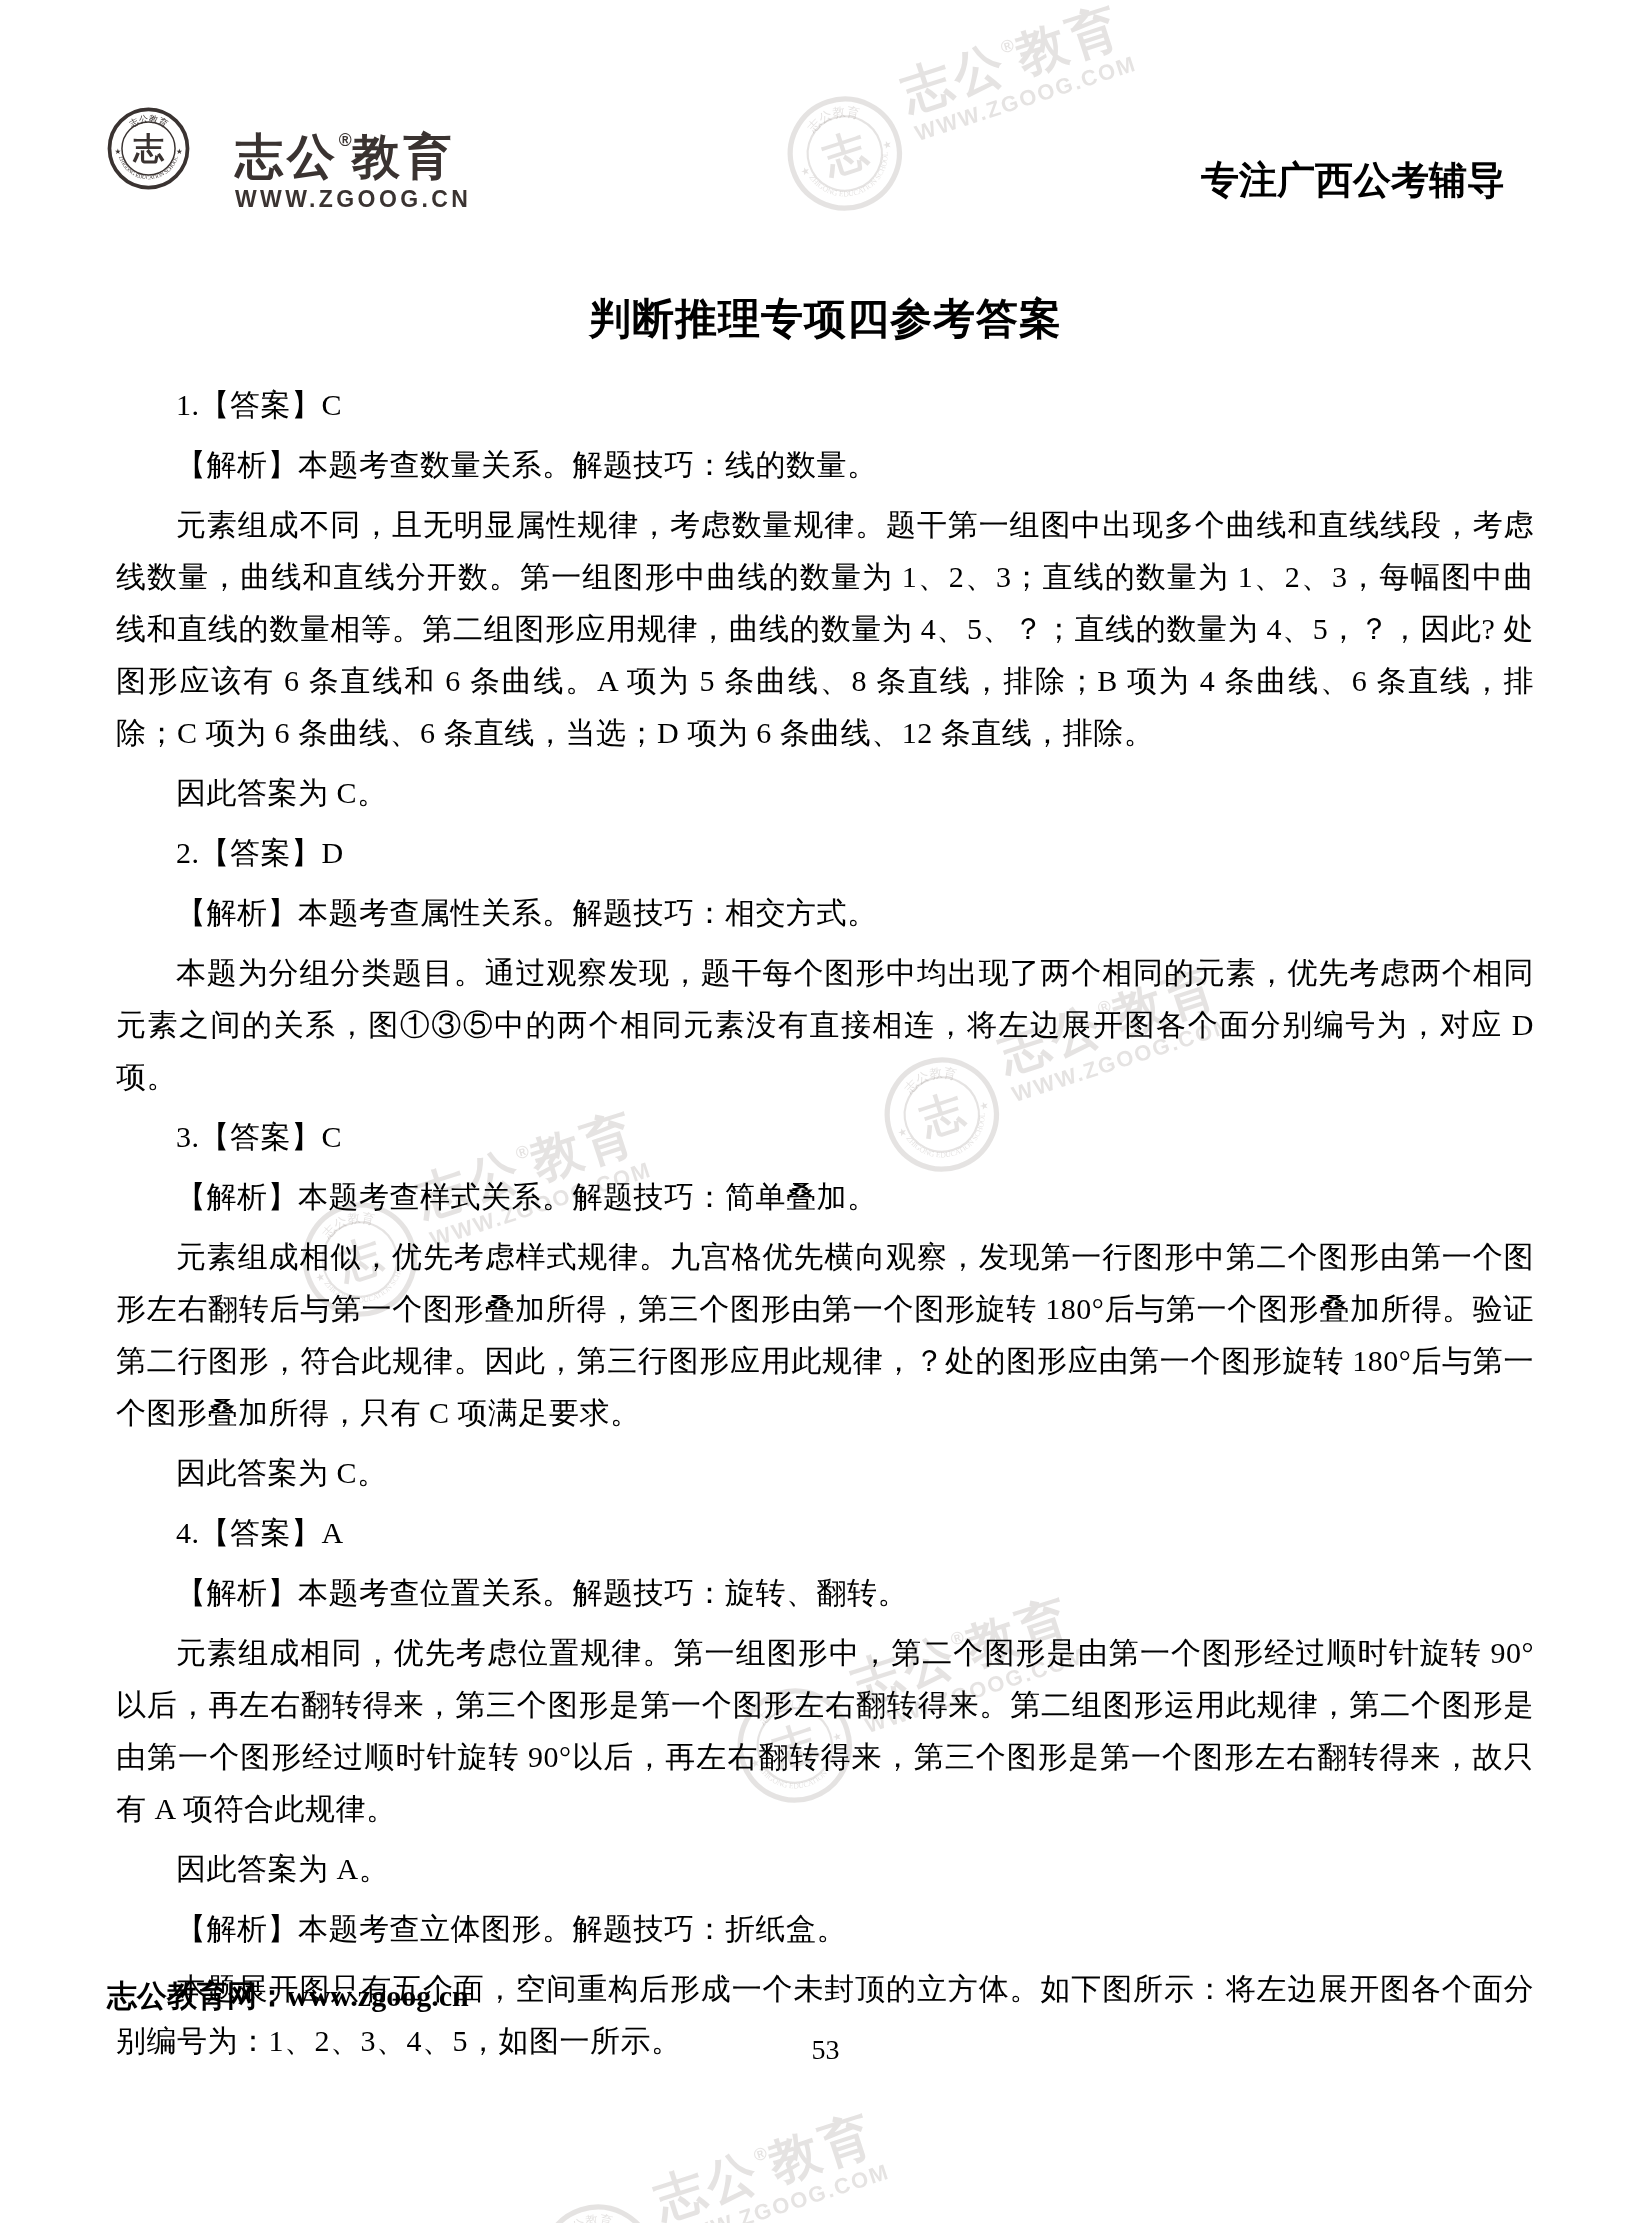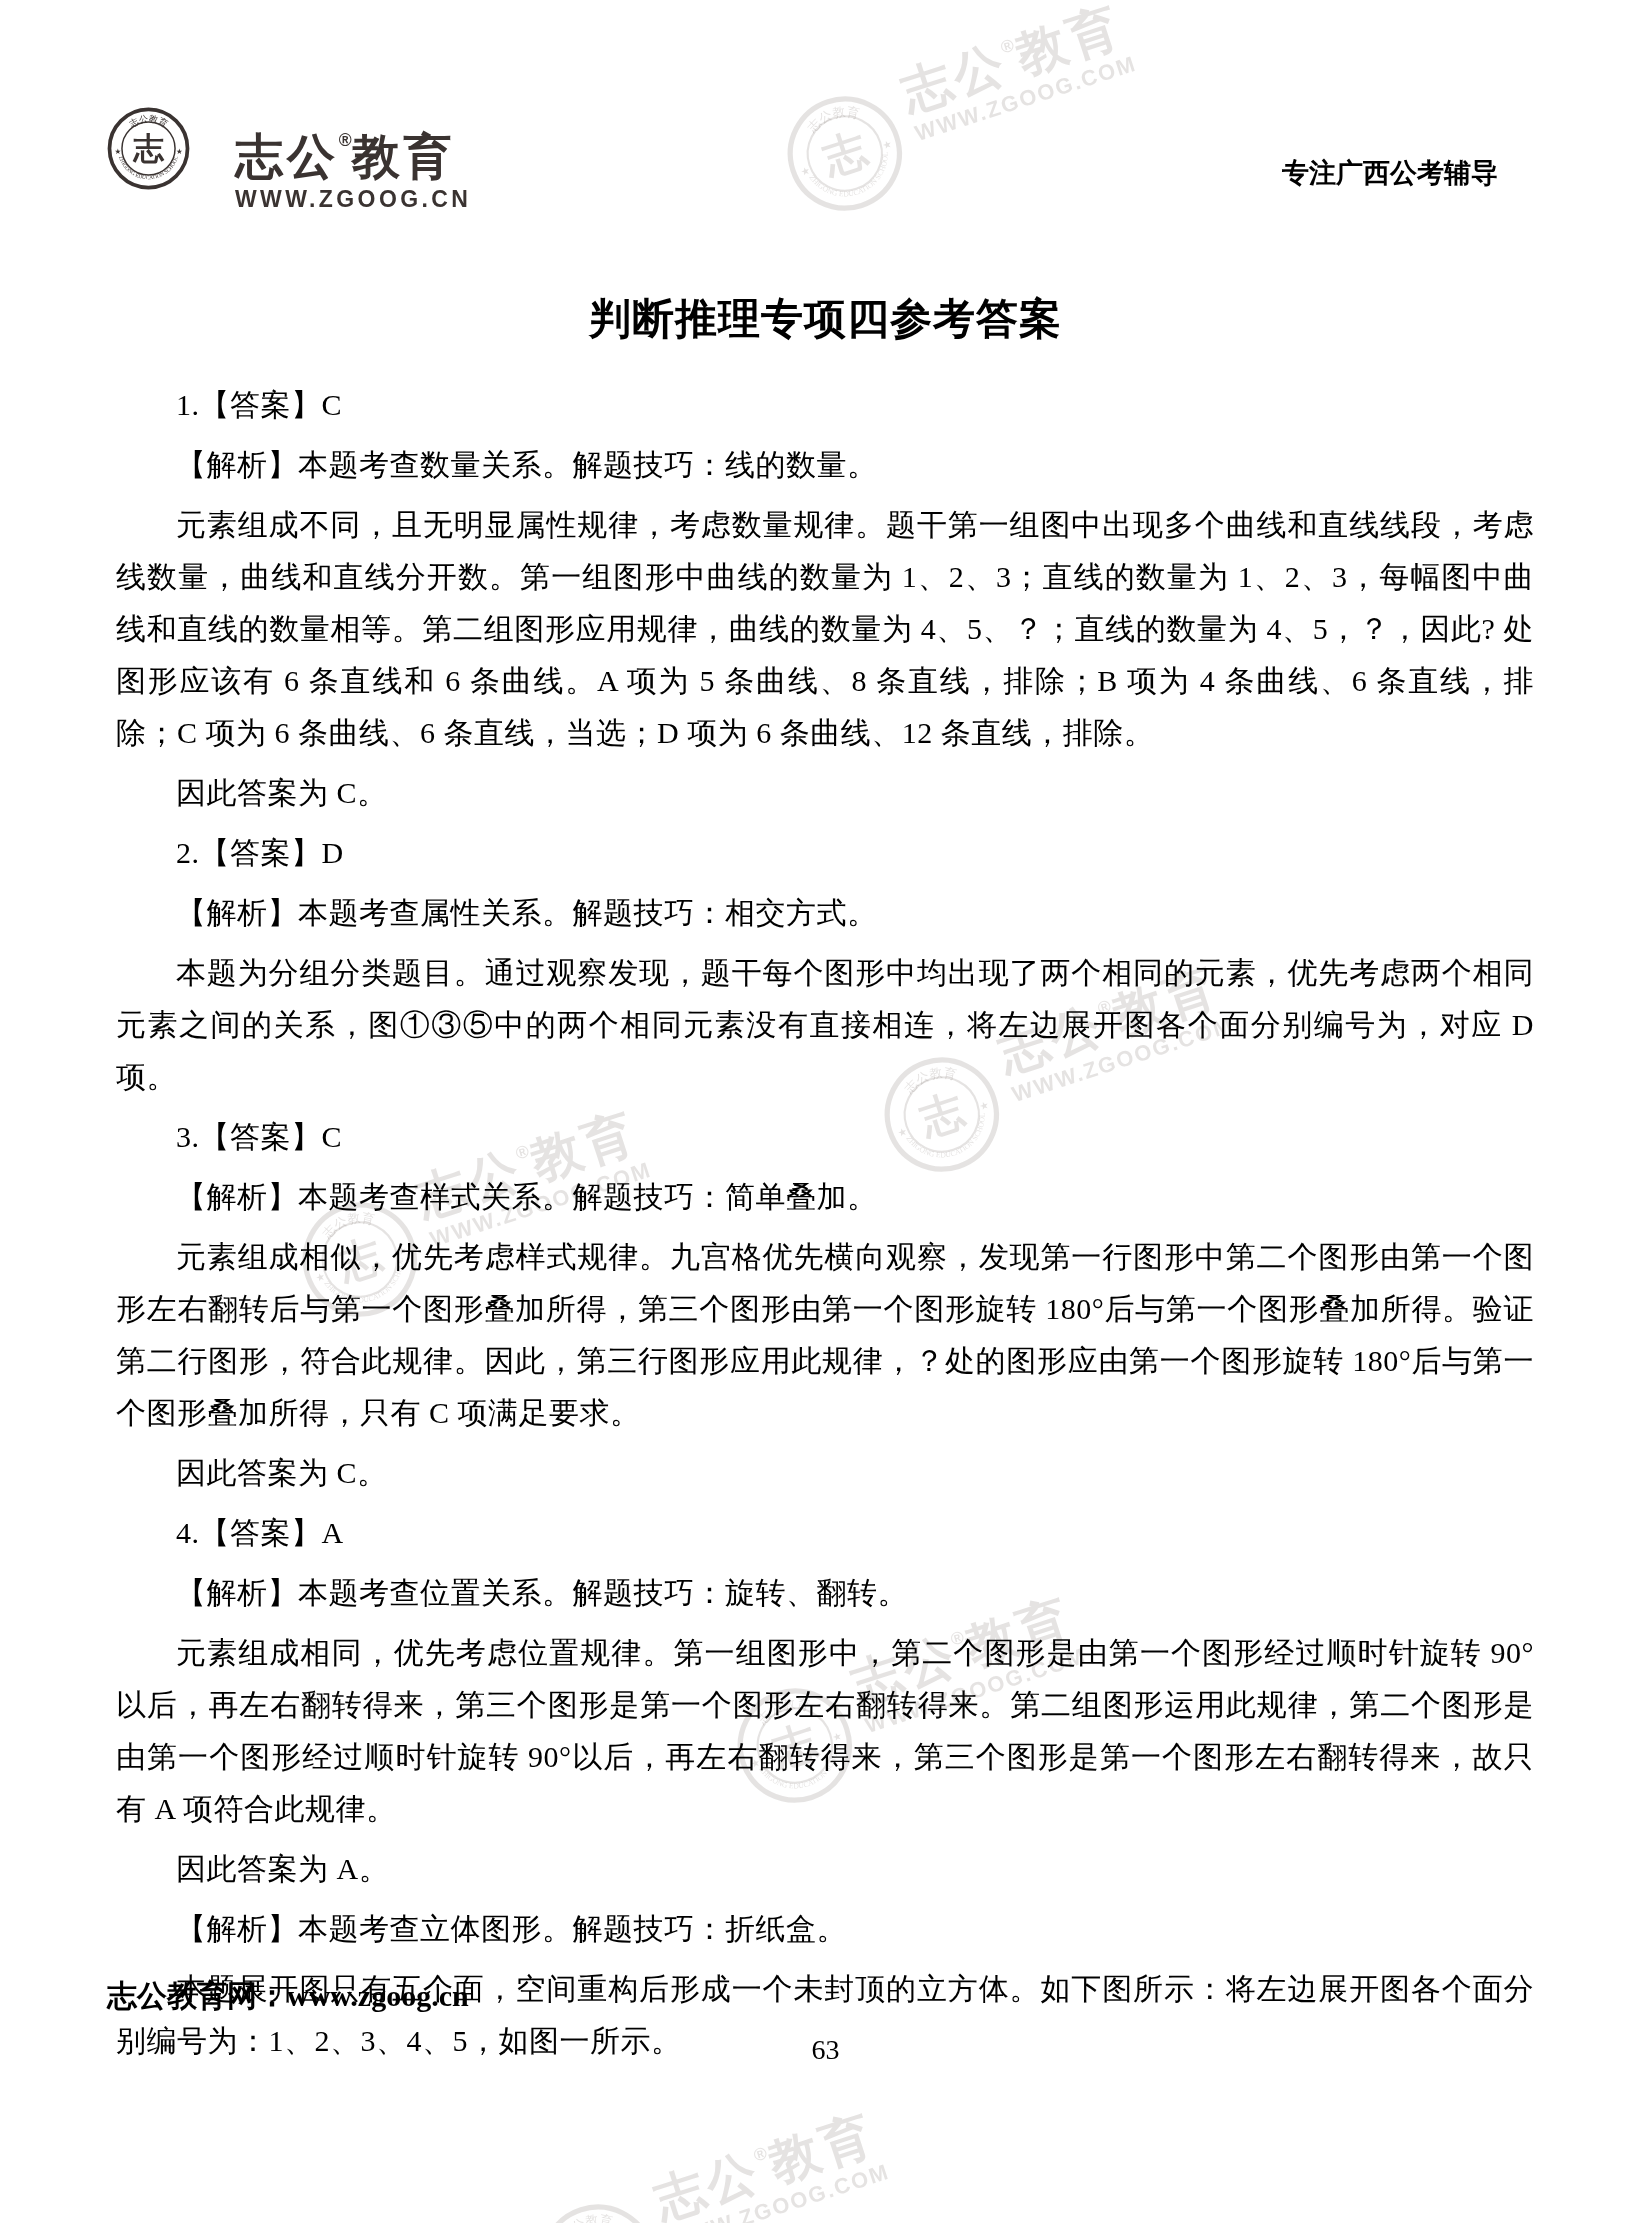--- a/index.html
+++ b/index.html
@@ -23,22 +23,22 @@
     font-weight:bold;font-size:48px;line-height:50px;letter-spacing:3.9px;
     white-space:nowrap;
   }
   .logo-wordmark sup{font-size:17.5px;vertical-align:27px;letter-spacing:0;}
   .logo-url{
     font-family:"Liberation Sans","DejaVu Sans",sans-serif;
     font-weight:bold;font-size:23px;letter-spacing:3.4px;margin-top:3.9px;
     white-space:nowrap;
   }
   .tagline{
-    position:absolute;right:153px;top:155px;
-    font-size:27px;font-weight:bold;white-space:nowrap;
+    position:absolute;right:146px;top:155px;
+    font-size:38px;font-weight:bold;white-space:nowrap;
   }
   
   .doc-title{
     position:absolute;left:0;top:263px;width:100%;
     text-align:center;font-size:42px;font-weight:bold;letter-spacing:1px;
   }
   
   .body-text{
     position:absolute;left:108px;top:371px;width:1434px;
   }
@@ -225,16 +225,16 @@
     <p>【解析】本题考查位置关系。解题技巧：旋转、翻转。</p>
     <p>元素组成相同，优先考虑位置规律。第一组图形中，第二个图形是由第一个图形经过顺时针旋转 90°以后，再左右翻转得来，第三个图形是第一个图形左右翻转得来。第二组图形运用此规律，第二个图形是由第一个图形经过顺时针旋转 90°以后，再左右翻转得来，第三个图形是第一个图形左右翻转得来，故只有 A 项符合此规律。</p>
     <p>因此答案为 A。</p>
     <p>【解析】本题考查立体图形。解题技巧：折纸盒。</p>
     <p>本题展开图只有五个面，空间重构后形成一个未封顶的立方体。如下图所示：将左边展开图各个面分别编号为：1、2、3、4、5，如图一所示。</p>
   </div>
 
   <div class="footer-left">
     <span>志公教育网：</span><span>www.zgoog.cn</span>
   </div>
-  <div class="page-number">63</div>
+  <div class="page-number">53</div>
 
 </div>
 
 
 </body></html>

